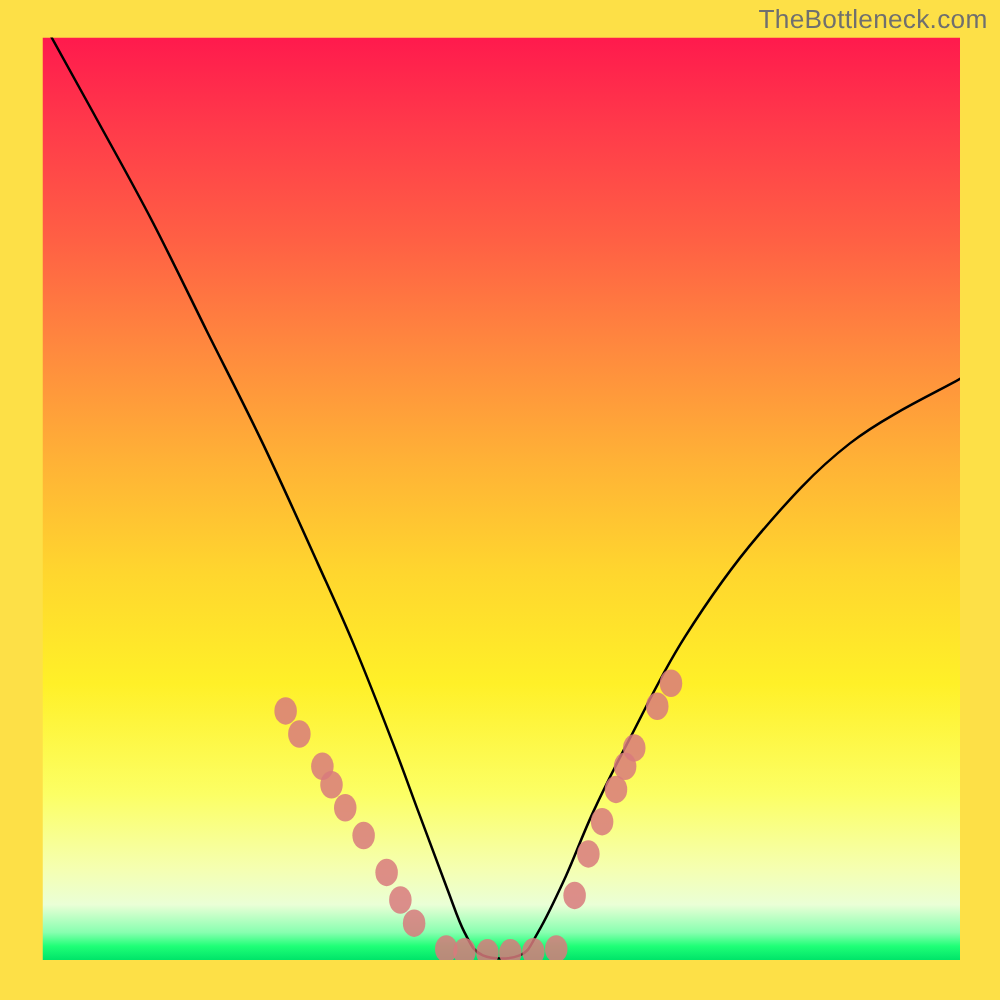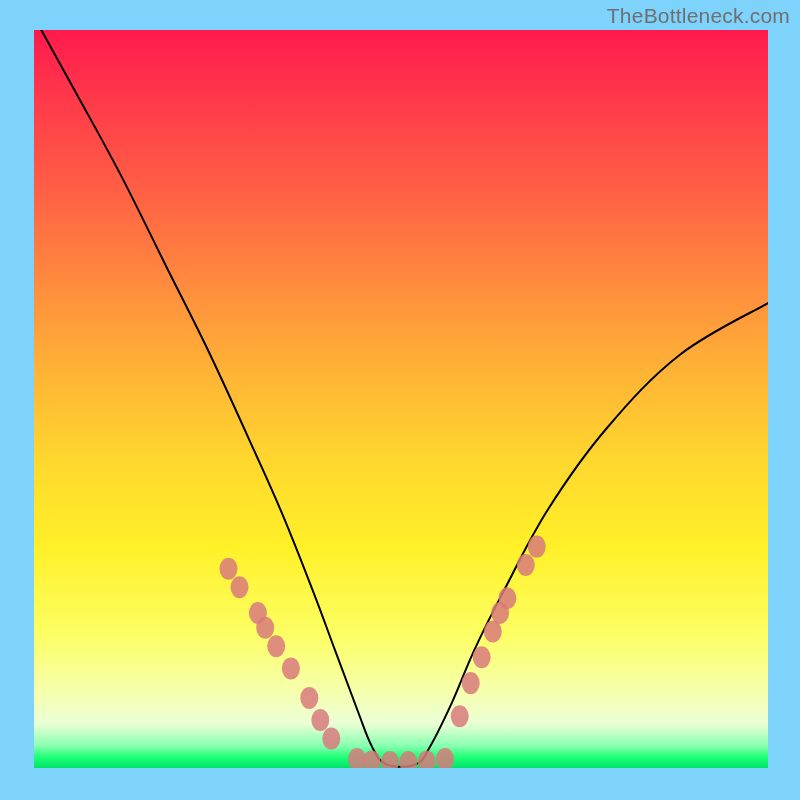--- a/index.html
+++ b/index.html
@@ -8,21 +8,21 @@
     width: 800px;
     height: 800px;
     overflow: hidden;
     background: #000;
     font-family: Arial, Helvetica, sans-serif;
   }
   .stage {
     position: relative;
     width: 800px;
     height: 800px;
-    background: #7dd3fc;
+    background: #fde047;
   }
   .plot {
     position: absolute;
     left: 34px;
     top: 30px;
     width: 734px;
     height: 738px;
     overflow: hidden;
   }
   .gradient {

